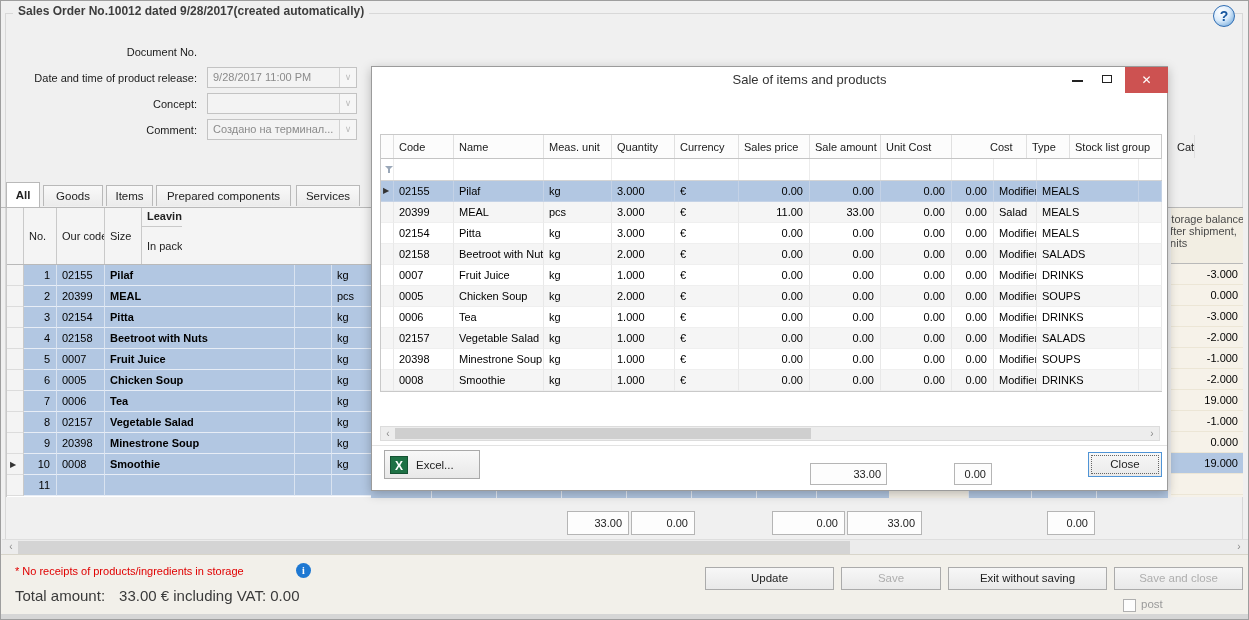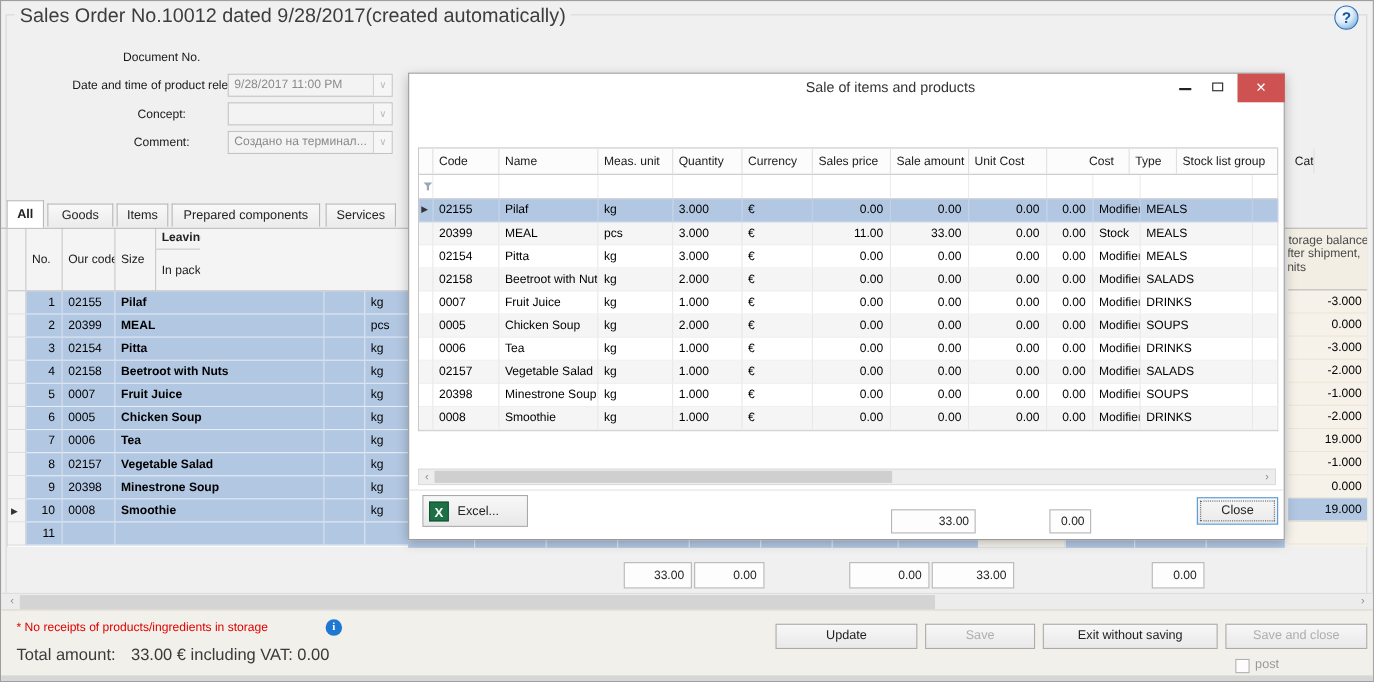--- a/index.html
+++ b/index.html
@@ -1,24 +1,24 @@
 <!DOCTYPE html>
 <html><head>
 <meta charset="utf-8">
 <style>
   html,body{margin:0;padding:0;background:#e8e8e8;font-family:"Liberation Sans",sans-serif;}
   #app{position:relative;width:1249px;height:620px;background:#f0f0f0;border:1px solid #9e9e9e;box-sizing:border-box;overflow:hidden;font-size:11px;color:#222;}
   .abs{position:absolute;}
   
-  #page-title{left:12px;top:3px;font-size:18px;color:#3d3d3d;background:#f0f0f0;padding:0 5px;z-index:3;}
+  #page-title{left:12px;top:3px;font-size:12px;color:#3d3d3d;background:#f0f0f0;padding:0 5px;z-index:3;font-weight:bold;}
   #help-icon{left:1212px;top:4px;width:20px;height:20px;border-radius:50%;background:radial-gradient(circle at 35% 30%,#ffffff 0%,#dcecfb 45%,#5b9bd5 100%);border:1px solid #2f6db3;color:#1657a0;font-weight:bold;font-size:14px;text-align:center;line-height:20px;z-index:3;}
   #form-groupbox{left:4px;top:12px;width:1238px;height:535px;border:1px solid #d8d8d8;box-sizing:border-box;}
   
   .frow{position:absolute;height:22px;}
-  .flabel{position:absolute;left:0;width:196px;text-align:center;line-height:22px;color:#1a1a1a;padding-left:48px;}
+  .flabel{position:absolute;left:0;width:196px;text-align:right;line-height:22px;color:#1a1a1a;}
   .ffield{position:absolute;left:206px;width:150px;height:21px;background:#f3f3f3;border:1px solid #c3c3c3;box-sizing:border-box;line-height:19px;color:#8b8b8b;padding-left:5px;overflow:hidden;white-space:nowrap;}
   .combo .cbtn{position:absolute;right:0;top:0;width:16px;height:19px;border-left:1px solid #d2d2d2;background:#f6f6f6;text-align:center;color:#bcbcbc;font-size:9px;line-height:19px;}
   #actions-button{left:206px;top:146px;width:150px;height:23px;background:#ffffff;border:1px solid #3f9bdc;box-sizing:border-box;text-align:center;line-height:21px;color:#1a1a1a;}
   #actions-button .caret{position:absolute;right:8px;top:0;line-height:21px;font-size:9px;color:#111;}
   
   #tab-bar{left:0;top:181px;width:1242px;height:25px;border-bottom:1px solid #b9b9b9;z-index:2;}
   .tab{position:absolute;top:3px;height:21px;background:linear-gradient(#f9f9f9,#ebebeb);border:1px solid #b9b9b9;border-bottom:none;box-sizing:border-box;text-align:center;line-height:20px;font-size:11.5px;color:#222;}
   .tab.active{top:0;height:25px;background:#ffffff;line-height:24px;z-index:3;font-weight:bold;}
   
   #main-grid{left:5px;top:206px;width:365px;height:290px;overflow:hidden;background:#fff;border-left:1px solid #c9c9c9;box-sizing:border-box;}
@@ -348,21 +348,21 @@
             <div class="dxc ind" style="width: 13px;"></div>
             <div class="dxc" style="width: 60px;">20399</div>
             <div class="dxc" style="width: 90px;">MEAL</div>
             <div class="dxc" style="width: 68px;">pcs</div>
             <div class="dxc" style="width: 63px;">3.000</div>
             <div class="dxc" style="width: 64px;">€</div>
             <div class="dxc r" style="width: 71px;">11.00</div>
             <div class="dxc r" style="width: 71px;">33.00</div>
             <div class="dxc r" style="width: 71px;">0.00</div>
             <div class="dxc r" style="width: 42px;">0.00</div>
-            <div class="dxc" style="width: 43px;">Stock</div>
+            <div class="dxc" style="width: 43px;">Salad</div>
             <div class="dxc" style="width: 102px;">MEALS</div>
             <div class="dxc" style="width: 23px;"></div>
           </div>
           <div class="dxrow">
             <div class="dxc ind" style="width: 13px;"></div>
             <div class="dxc" style="width: 60px;">02154</div>
             <div class="dxc" style="width: 90px;">Pitta</div>
             <div class="dxc" style="width: 68px;">kg</div>
             <div class="dxc" style="width: 63px;">3.000</div>
             <div class="dxc" style="width: 64px;">€</div>

